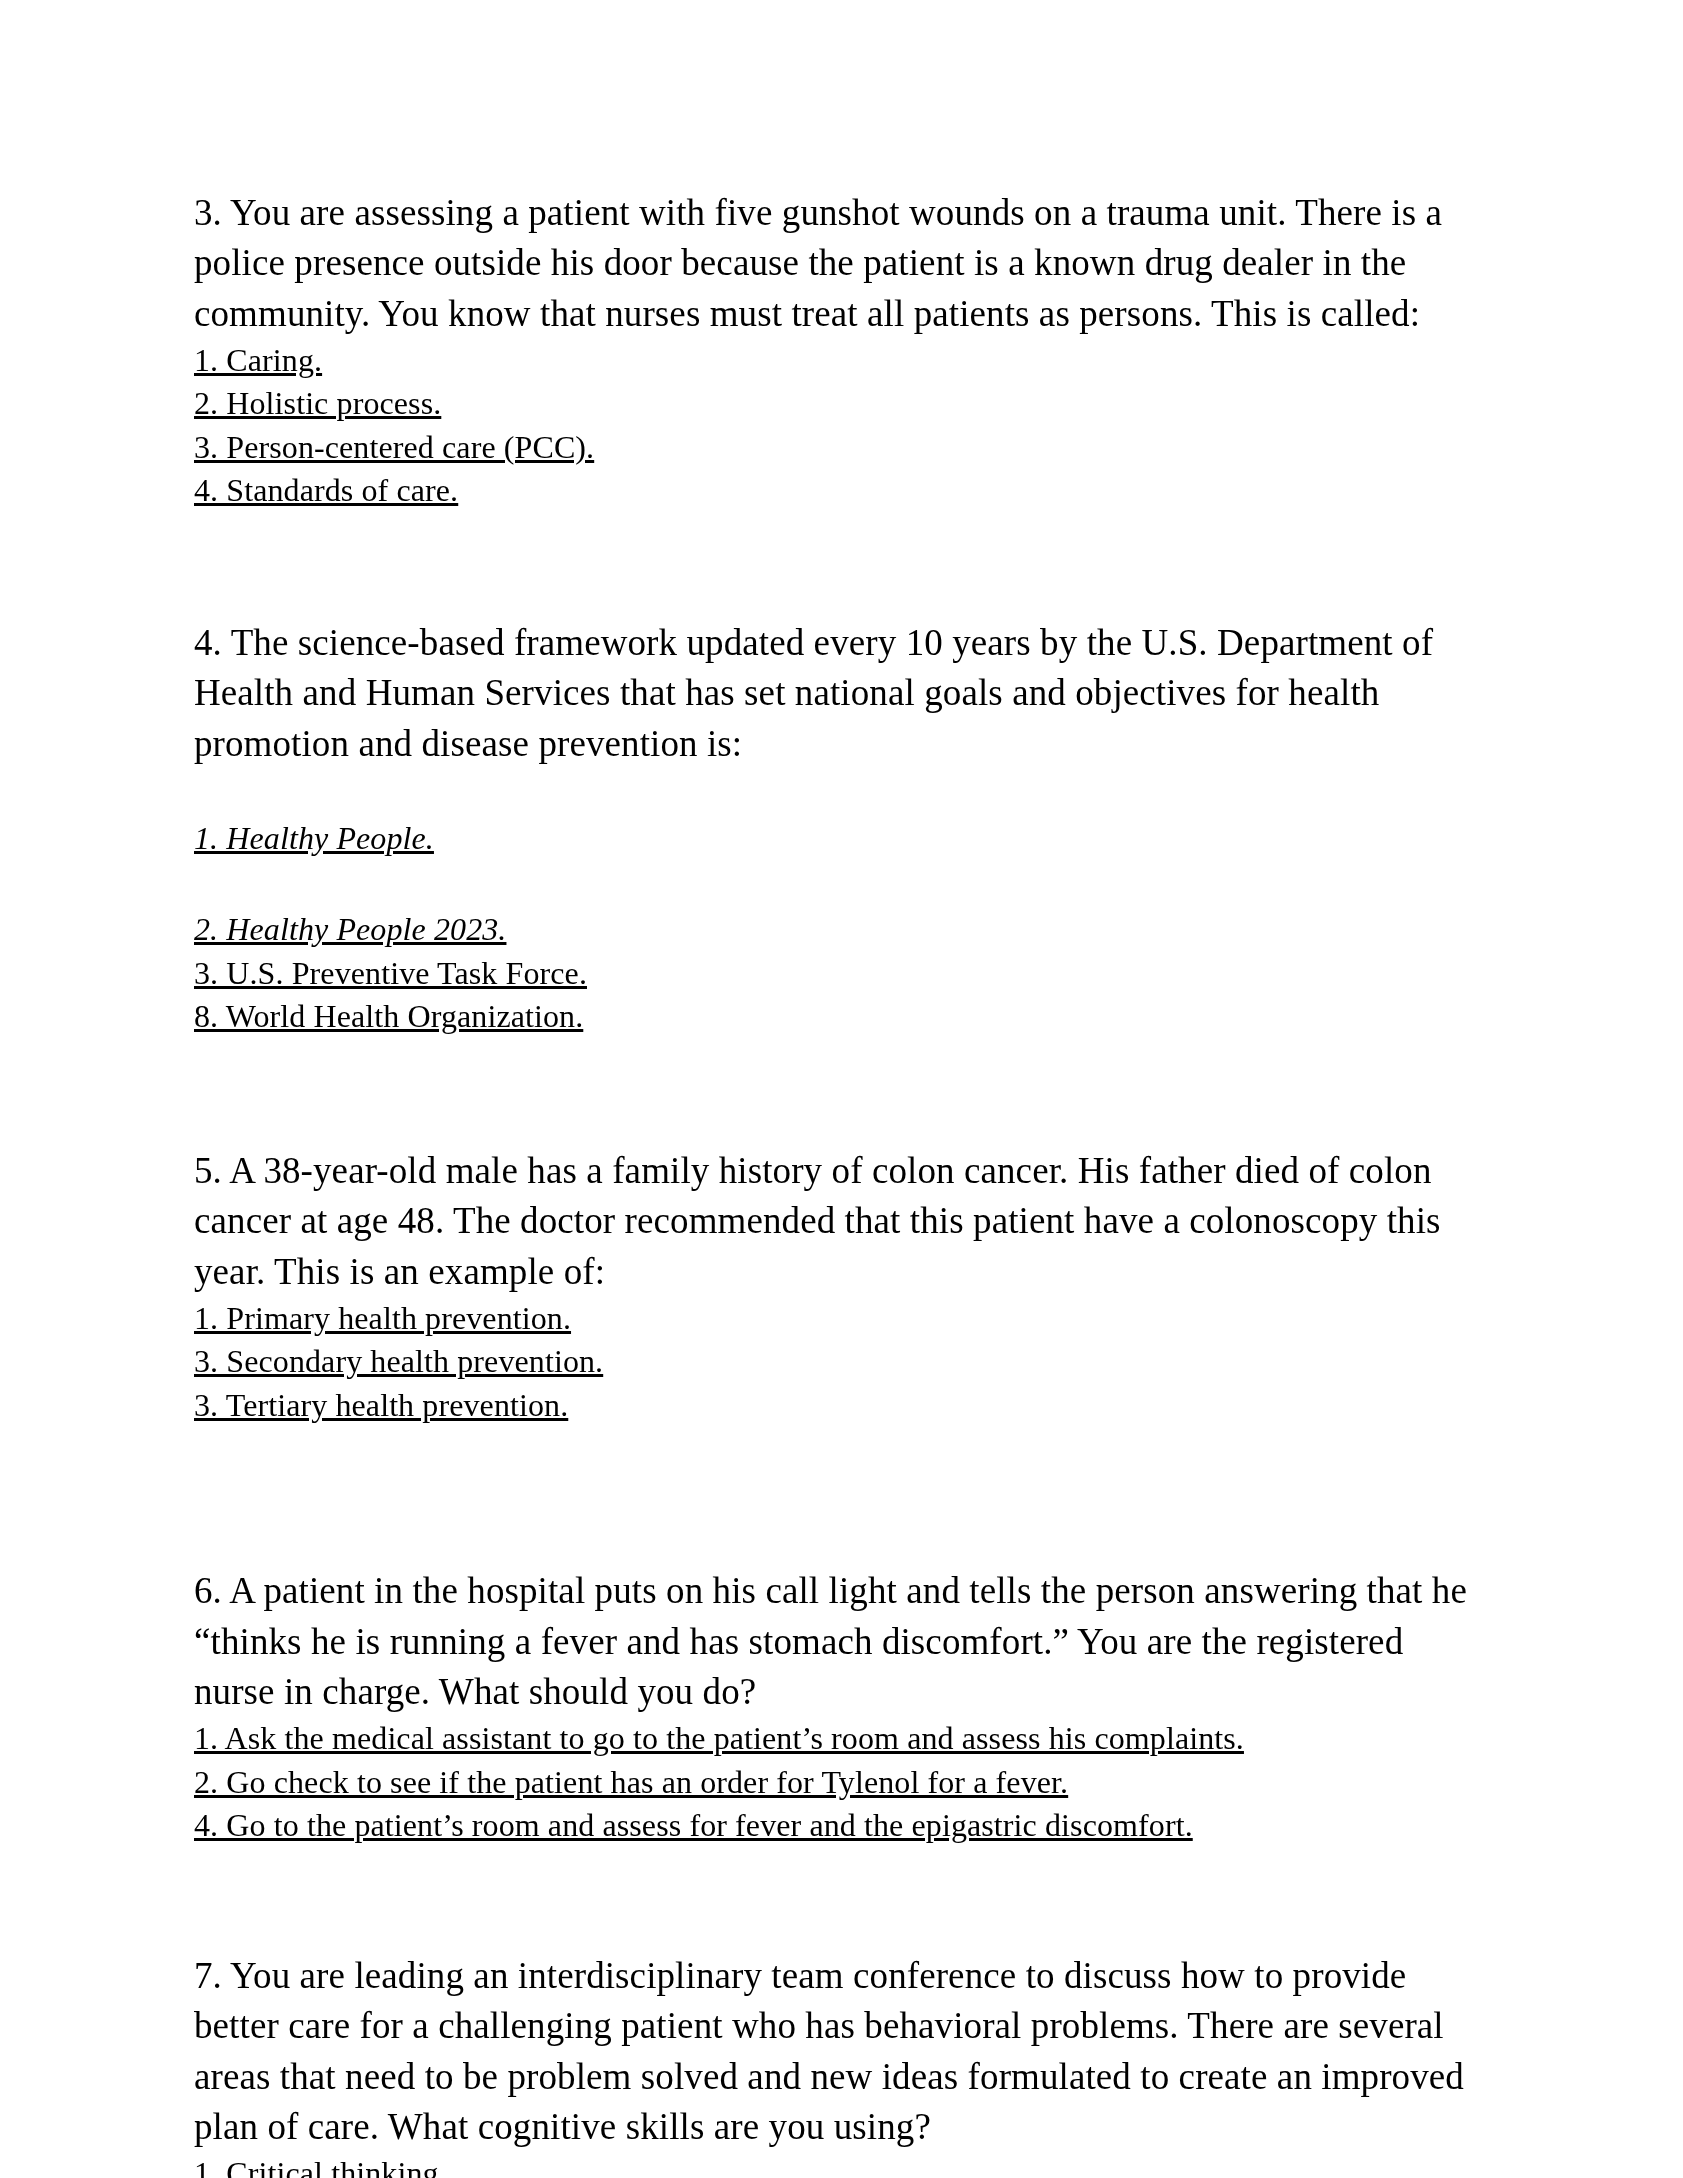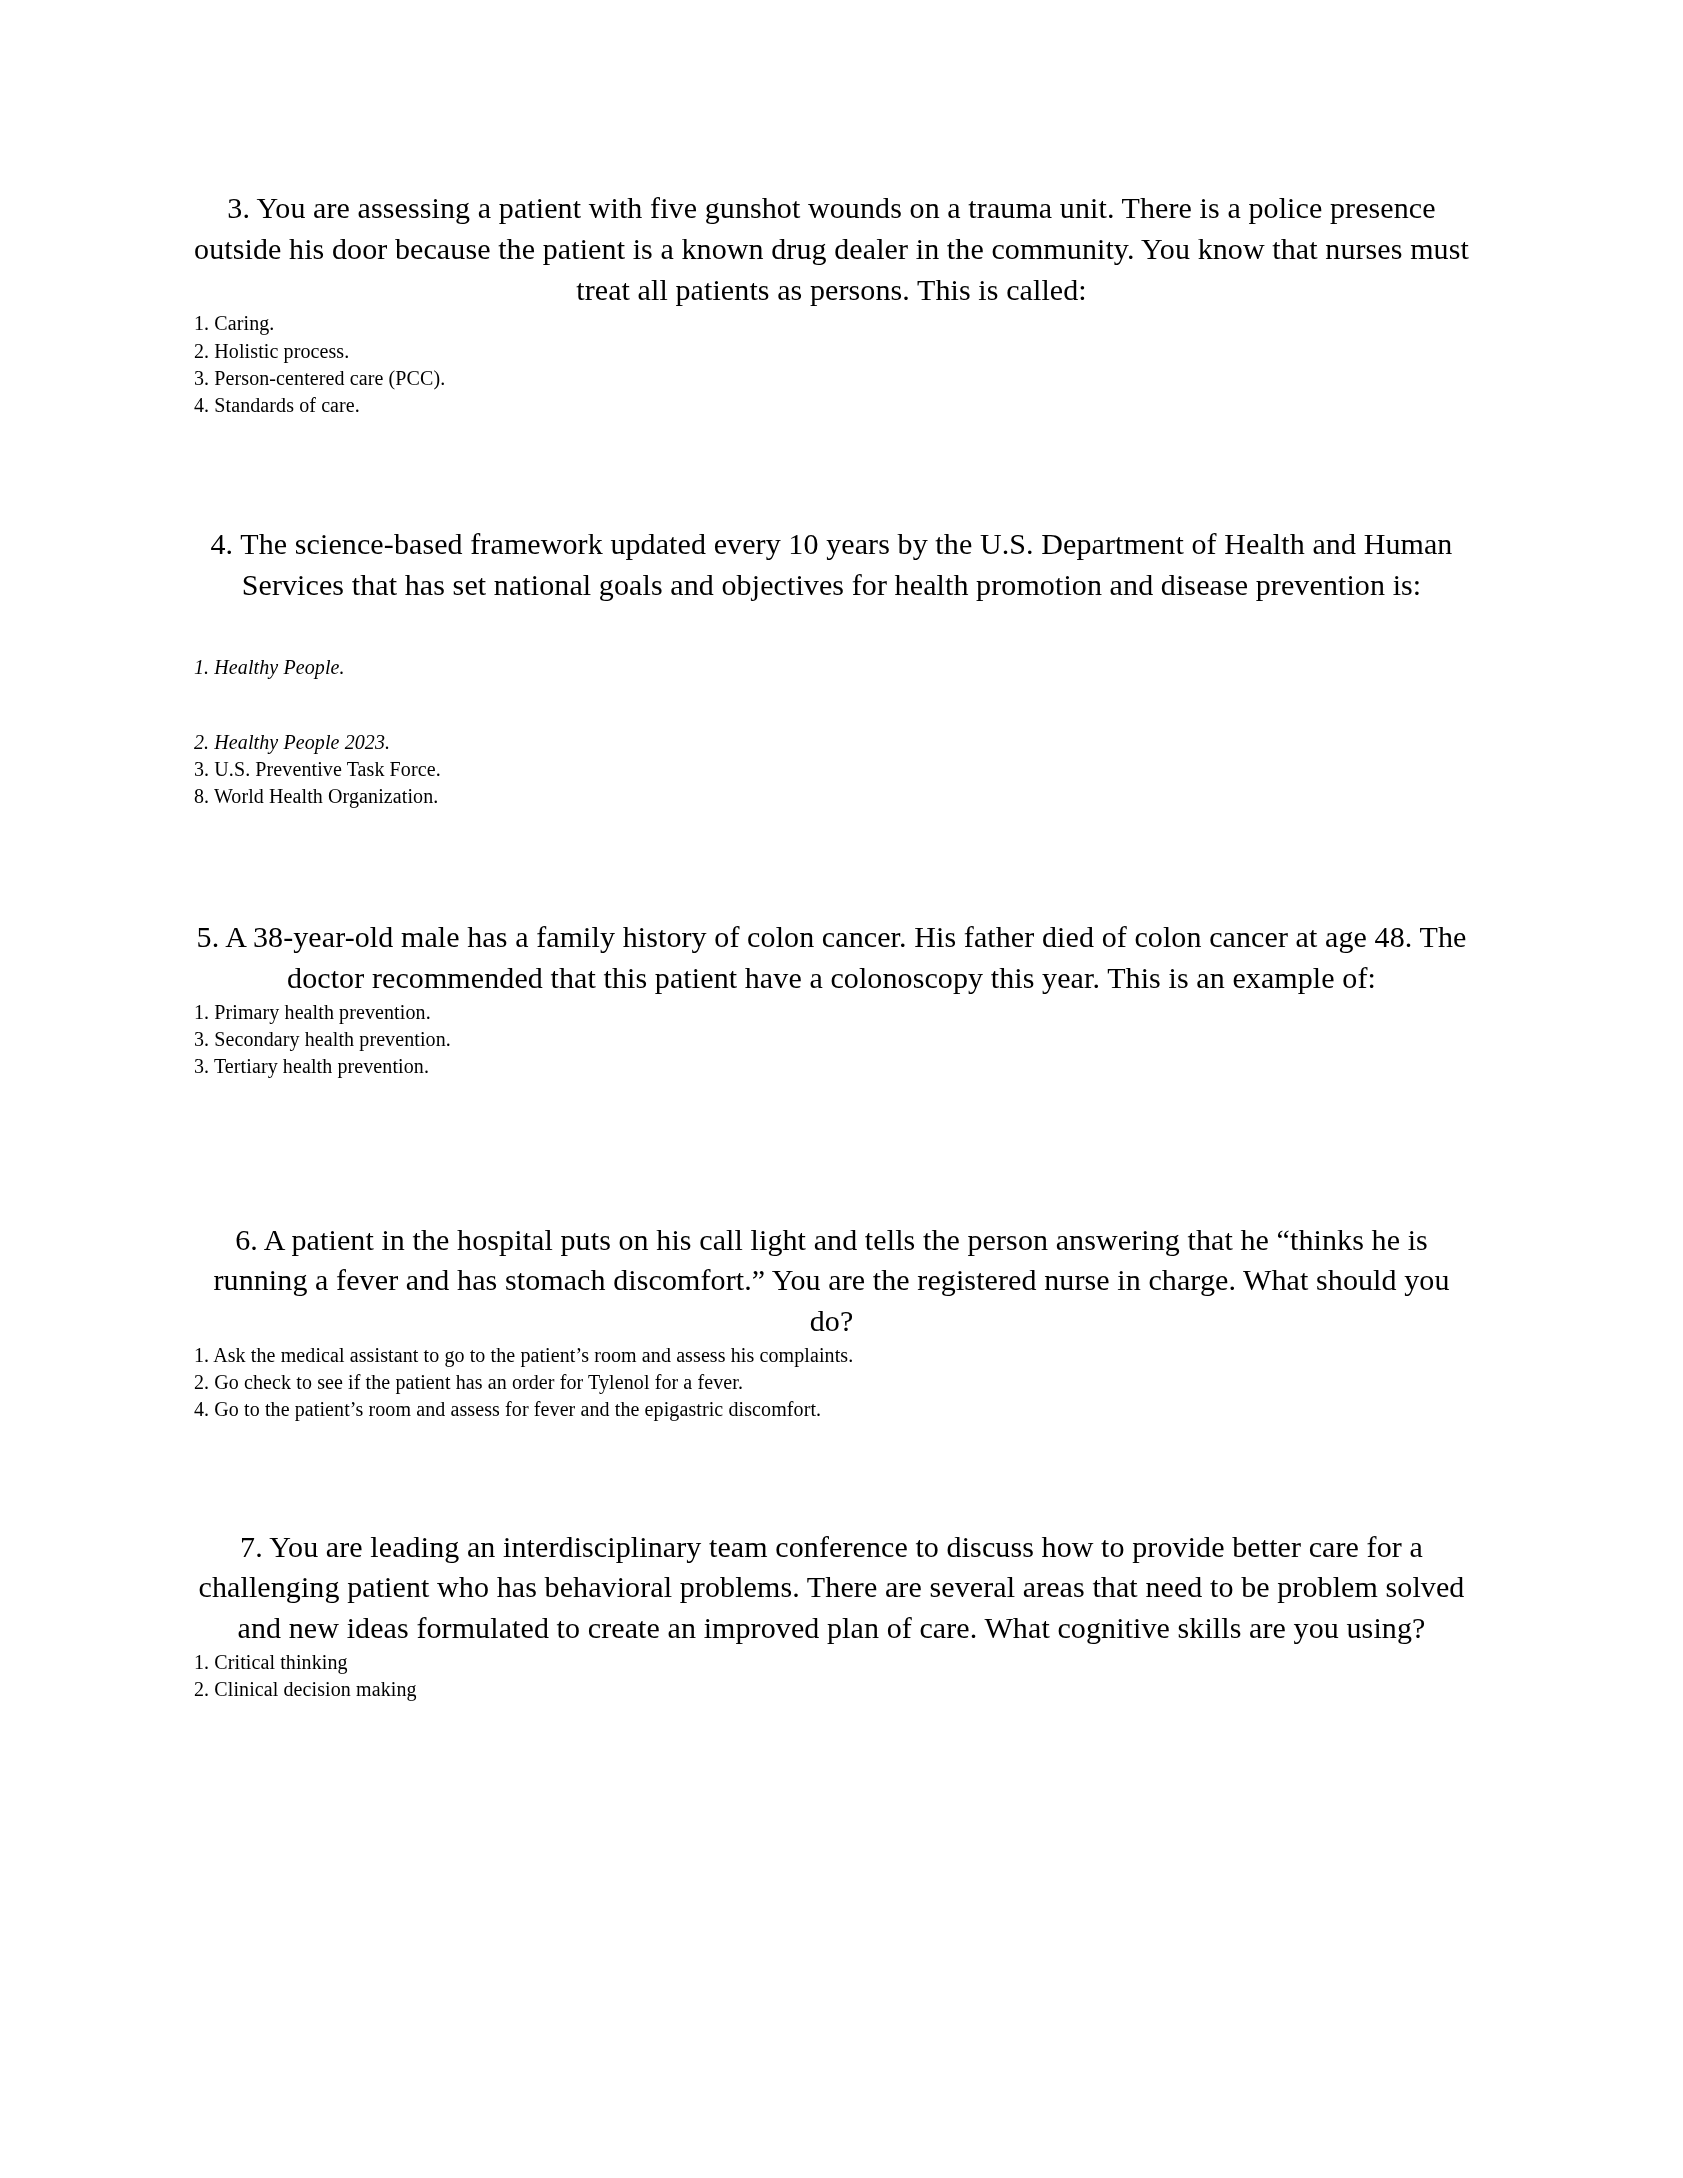--- a/index.html
+++ b/index.html
@@ -21,31 +21,32 @@
     box-sizing: border-box;
     padding: 188px 194px 0 194px;
   }
   .doc-body {
     width: 1275px;
   }
   .question-block {
     margin: 0 0 0 0;
   }
   .stem {
-    font-size: 30px;
+    font-size: 37px;
     line-height: 1.36;
-    text-align: center;
+    text-align: left;
     margin: 0;
     letter-spacing: 0.1px;
   }
   .option {
-    font-size: 20px;
+    font-size: 32px;
     line-height: 1.36;
     margin: 0;
     letter-spacing: 0.1px;
+    text-decoration: underline;
   }
   .option.italic {
     font-style: italic;
     margin-top: 48px;
   }
   .gap-1 { height: 105px; }
   .gap-2 { height: 107px; }
   .gap-3 { height: 139px; }
   .gap-4 { height: 103px; }
 </style>

